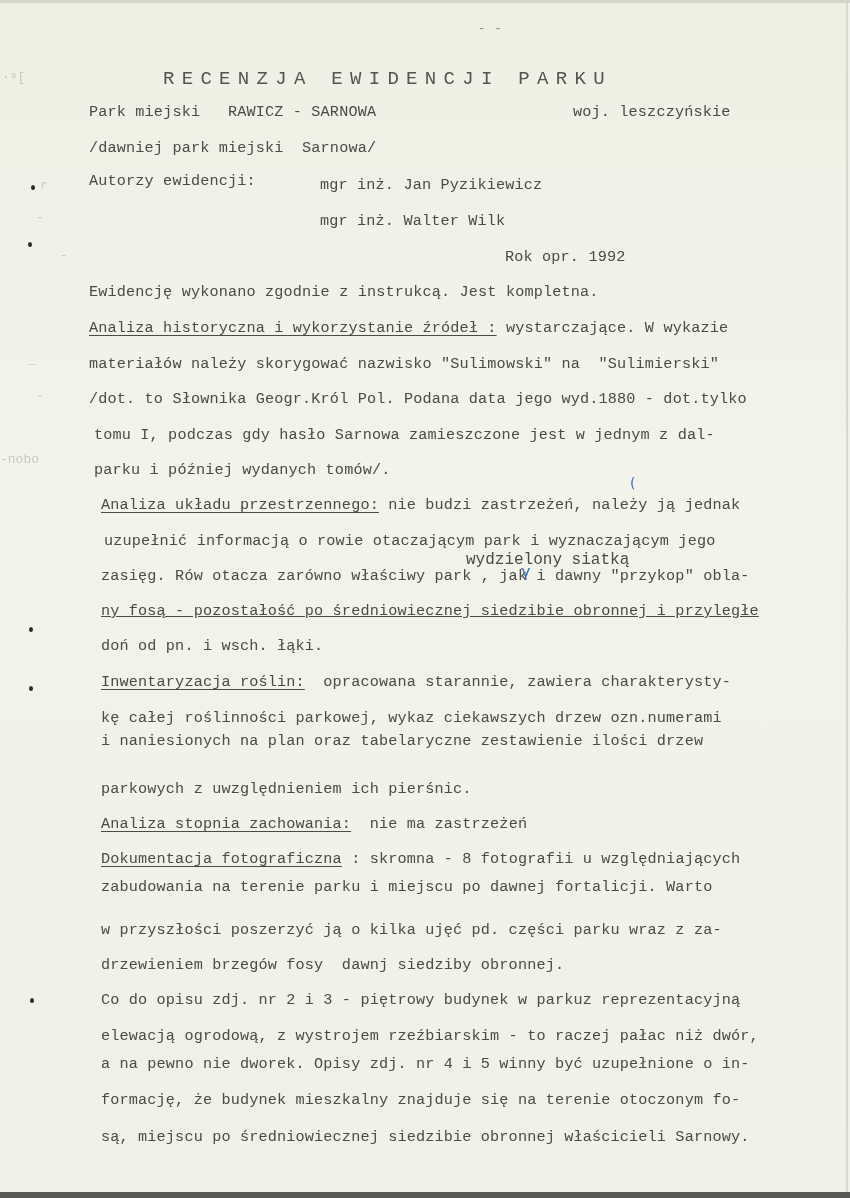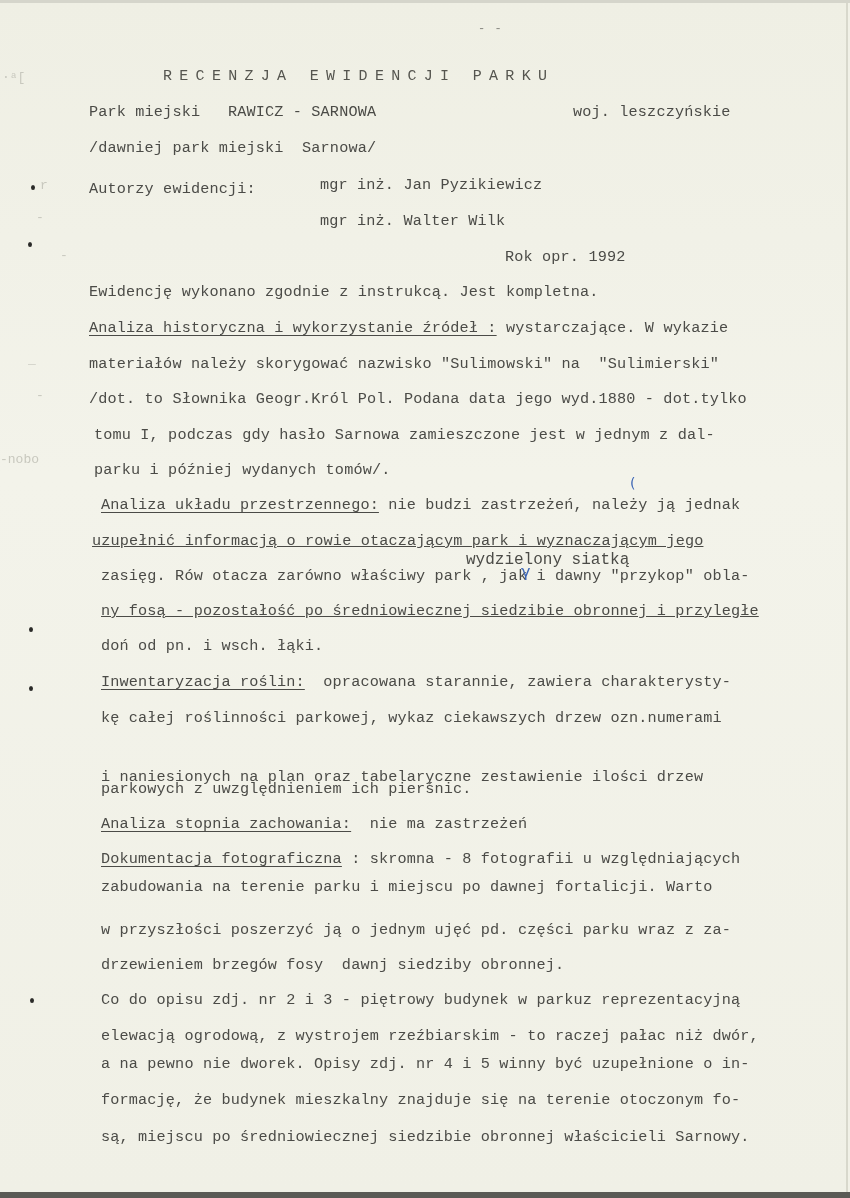--- a/index.html
+++ b/index.html
@@ -42,21 +42,21 @@
       white-space: pre;
       font-size: 15.2px;
       letter-spacing: 0.15px;
       line-height: 18px;
       color: #4b4b47;
     }
     .title {
       position: absolute;
       left: 163px;
       top: 68px;
-      font-size: 15px;
+      font-size: 19px;
       letter-spacing: 7.3px;
       white-space: pre;
       color: #55554f;
     }
     .page-mark {
       position: absolute;
       left: 478px;
       top: 22px;
       font-size: 12px;
       color: #8a8a84;
@@ -112,52 +112,52 @@
   <div class="dot" style="left:29px;top:686px;"></div>
   <div class="dot" style="left:30px;top:998px;"></div>
 
   <div class="page-mark">- -</div>
 
   <div class="title">RECENZJA EWIDENCJI PARKU</div>
 
   <div class="line" style="left:89px;top:103px;">Park miejski   RAWICZ - SARNOWA</div>
   <div class="line" style="left:573px;top:103px;">woj. leszczyńskie</div>
   <div class="line" style="left:89px;top:139px;">/dawniej park miejski  Sarnowa/</div>
-  <div class="line" style="left:89px;top:180px;">Autorzy ewidencji:</div>
+  <div class="line" style="left:89px;top:172px;">Autorzy ewidencji:</div>
   <div class="line" style="left:320px;top:176px;">mgr inż. Jan Pyzikiewicz</div>
   <div class="line" style="left:320px;top:212px;">mgr inż. Walter Wilk</div>
   <div class="line" style="left:505px;top:248px;">Rok opr. 1992</div>
 
   <div class="line" style="left:89px;top:283px;">Ewidencję wykonano zgodnie z instrukcą. Jest kompletna.</div>
 
   <div class="line" style="left:89px;top:319px;"><span class="u">Analiza historyczna i wykorzystanie źródeł :</span><span> wystarczające. W wykazie</span></div>
   <div class="line" style="left:89px;top:355px;">materiałów należy skorygować nazwisko "Sulimowski" na  "Sulimierski"</div>
   <div class="line" style="left:89px;top:390px;">/dot. to Słownika Geogr.Król Pol. Podana data jego wyd.1880 - dot.tylko</div>
   <div class="line" style="left:94px;top:426px;">tomu I, podczas gdy hasło Sarnowa zamieszczone jest w jednym z dal-</div>
   <div class="line" style="left:94px;top:461px;">parku i później wydanych tomów/.</div>
 
   <div class="line" style="left:101px;top:496px;"><span class="u">Analiza układu przestrzennego:</span><span> nie budzi zastrzeżeń, należy ją jednak</span></div>
   <div class="pen" style="left:630px;top:475px;font-size:14px;">(</div>
-  <div class="line" style="left:92px;top:532px;text-decoration:underline;">uzupełnić informacją o rowie otaczającym park i wyznaczającym jego</div>
+  <div class="line" style="left:104px;top:532px;">uzupełnić informacją o rowie otaczającym park i wyznaczającym jego</div>
   <div class="insert" style="left:466px;top:551px;">wydzielony siatką</div>
   <div class="line" style="left:101px;top:567px;">zasięg. Rów otacza zarówno właściwy park , jak i dawny "przykop" obla-</div>
   <div class="pen" style="left:521px;top:562px;font-size:16px;">γ</div>
   <div class="line" style="left:101px;top:602px;text-decoration:underline;">ny fosą - pozostałość po średniowiecznej siedzibie obronnej i przyległe</div>
   <div class="line" style="left:101px;top:637px;">doń od pn. i wsch. łąki.</div>
 
   <div class="line" style="left:101px;top:673px;"><span class="u">Inwentaryzacja roślin:</span><span>  opracowana starannie, zawiera charakterysty-</span></div>
   <div class="line" style="left:101px;top:709px;">kę całej roślinności parkowej, wykaz ciekawszych drzew ozn.numerami</div>
-  <div class="line" style="left:101px;top:768px;text-align:center;">i naniesionych na plan oraz tabelaryczne zestawienie ilości drzew</div>
+  <div class="line" style="left:101px;top:732px;text-align:center;">i naniesionych na plan oraz tabelaryczne zestawienie ilości drzew</div>
   <div class="line" style="left:101px;top:780px;">parkowych z uwzględnieniem ich pierśnic.</div>
 
   <div class="line" style="left:101px;top:815px;"><span class="u">Analiza stopnia zachowania:</span><span>  nie ma zastrzeżeń</span></div>
 
   <div class="line" style="left:101px;top:850px;"><span class="u">Dokumentacja fotograficzna</span><span> : skromna - 8 fotografii u względniających</span></div>
   <div class="line" style="left:101px;top:878px;">zabudowania na terenie parku i miejscu po dawnej fortalicji. Warto</div>
-  <div class="line" style="left:101px;top:921px;">w przyszłości poszerzyć ją o jednym ujęć pd. części parku wraz z za-</div>
+  <div class="line" style="left:101px;top:921px;">w przyszłości poszerzyć ją o kilka ujęć pd. części parku wraz z za-</div>
   <div class="line" style="left:101px;top:956px;">drzewieniem brzegów fosy  dawnj siedziby obronnej.</div>
   <div class="line" style="left:101px;top:991px;">Co do opisu zdj. nr 2 i 3 - piętrowy budynek w parkuz reprezentacyjną</div>
   <div class="line" style="left:101px;top:1027px;text-align:center;">elewacją ogrodową, z wystrojem rzeźbiarskim - to raczej pałac niż dwór,</div>
   <div class="line" style="left:101px;top:1055px;">a na pewno nie dworek. Opisy zdj. nr 4 i 5 winny być uzupełnione o in-</div>
   <div class="line" style="left:101px;top:1091px;">formację, że budynek mieszkalny znajduje się na terenie otoczonym fo-</div>
   <div class="line" style="left:101px;top:1128px;">są, miejscu po średniowiecznej siedzibie obronnej właścicieli Sarnowy.</div>
 </div>
 <div class="bottom-edge"></div>
 
 </body></html>

